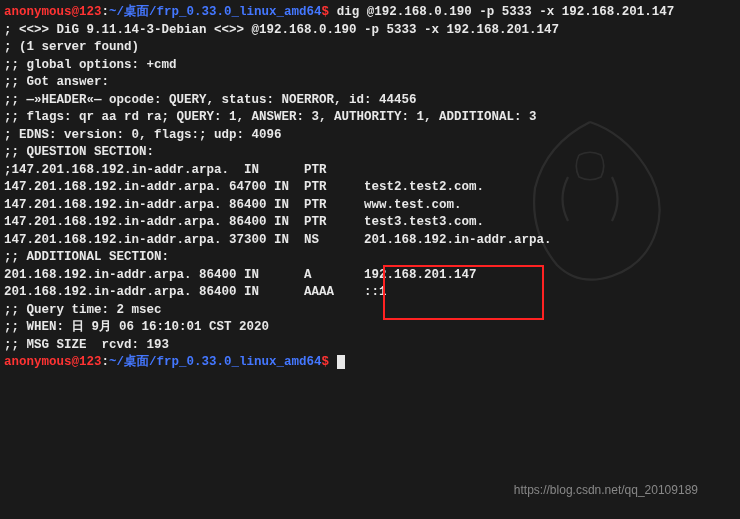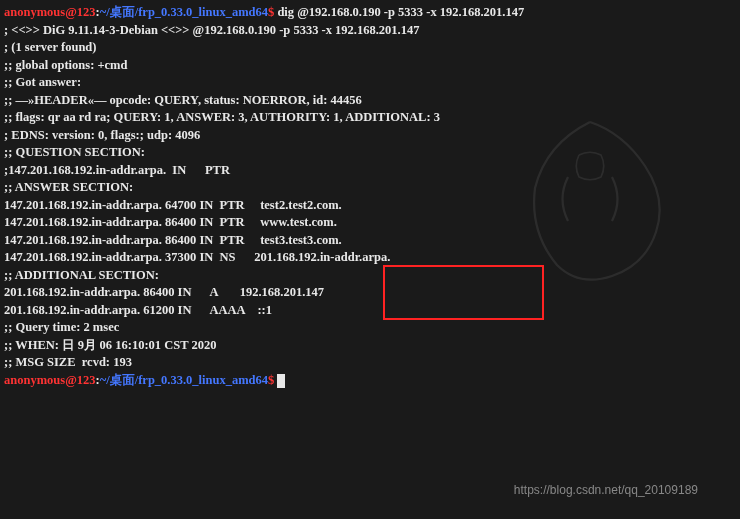--- a/index.html
+++ b/index.html
@@ -15,21 +15,20 @@
       color: #e8e8e8;
       padding: 4px;
       width: 740px;
       height: 519px;
       overflow: hidden;
       position: relative;
       line-height: 1.4;
     }
     .line {
       white-space: pre;
-      font-family: Liberation Serif, serif;
     }
     .prompt-user {
       color: #ff3333;
     }
     .prompt-host {
       color: #e8e8e8;
     }
     .prompt-path {
       color: #4477ff;
     }
@@ -86,30 +85,29 @@
   <div class="line">; (1 server found)</div>
   <div class="line">;; global options: +cmd</div>
   <div class="line">;; Got answer:</div>
   <div class="line">;; —»HEADER«— opcode: QUERY, status: NOERROR, id: 44456</div>
   <div class="line">;; flags: qr aa rd ra; QUERY: 1, ANSWER: 3, AUTHORITY: 1, ADDITIONAL: 3</div>
   <div class="line"></div>
   <div class="line">; EDNS: version: 0, flags:; udp: 4096</div>
   <div class="line">;; QUESTION SECTION:</div>
   <div class="line">;147.201.168.192.in-addr.arpa.  IN      PTR</div>
   <div class="line"></div>
-  <div class="line">;; ANSWER SECTION:</div>
   <div class="line">147.201.168.192.in-addr.arpa. 64700 IN  PTR     test2.test2.com.</div>
   <div class="line">147.201.168.192.in-addr.arpa. 86400 IN  PTR     www.test.com.</div>
   <div class="line">147.201.168.192.in-addr.arpa. 86400 IN  PTR     test3.test3.com.</div>
   <div class="line"></div>
   <div class="line">147.201.168.192.in-addr.arpa. 37300 IN  NS      201.168.192.in-addr.arpa.</div>
   <div class="line"></div>
   <div class="line">;; ADDITIONAL SECTION:</div>
   <div class="line">201.168.192.in-addr.arpa. 86400 IN      A       192.168.201.147</div>
-  <div class="line">201.168.192.in-addr.arpa. 61200 IN      AAAA    ::1</div>
+  <div class="line">201.168.192.in-addr.arpa. 86400 IN      AAAA    ::1</div>
   <div class="line"></div>
   <div class="line">;; Query time: 2 msec</div>
   <div class="line">;; WHEN: 日 9月 06 16:10:01 CST 2020</div>
   <div class="line">;; MSG SIZE  rcvd: 193</div>
   <div class="line"></div>
   <div class="line"><span class="prompt-user">anonymous</span><span class="prompt-user">@</span><span class="prompt-user">123</span><span class="prompt-host">:</span><span class="prompt-path">~</span><span class="prompt-path">/桌面/frp_0.33.0_linux_amd64</span><span class="prompt-symbol">$</span><span class="command"> </span><span class="cursor"></span></div>
 </div>
 
 <div class="highlight-box" style="top:265px;left:383px;width:161px;height:55px;"></div>
 

